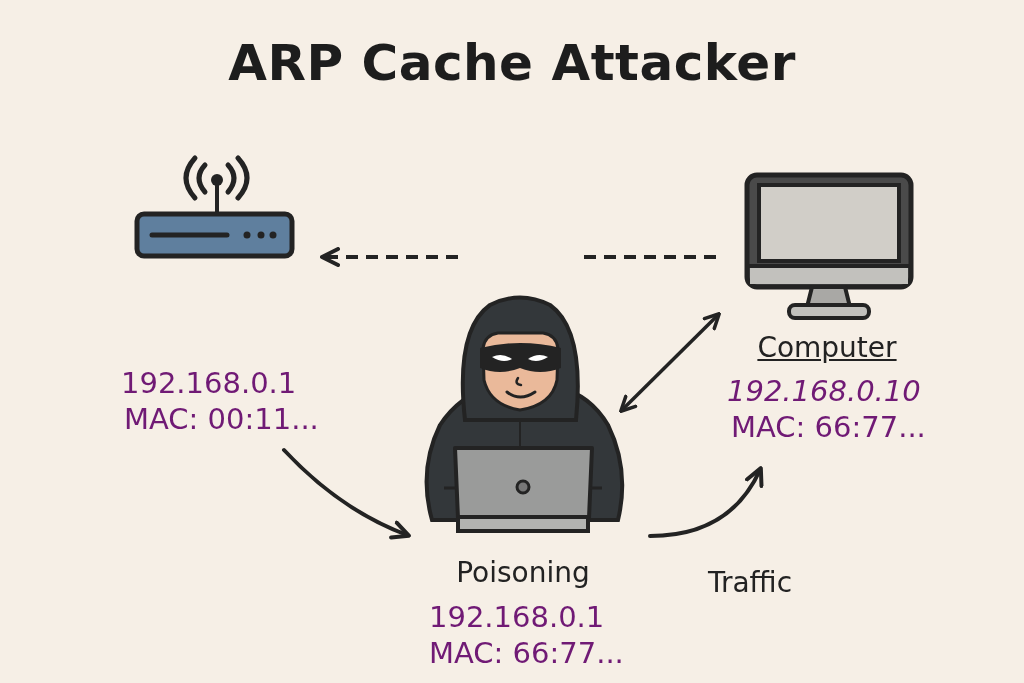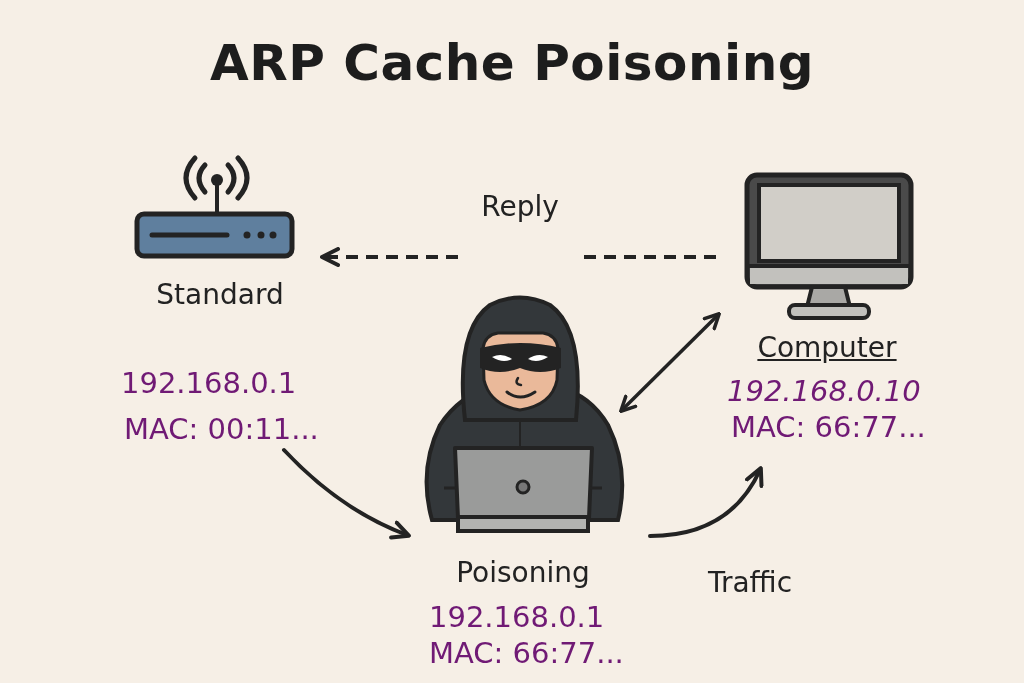--- a/index.html
+++ b/index.html
@@ -15,21 +15,21 @@
       left: 0; width: 1024px; top: 34px; text-align: center;
       font-size: 50px; font-weight: bold; letter-spacing: 0.5px; color: #1d1d1d;
     }
     .label { font-size: 28px; line-height: 34px; text-align: center; color: #222; }
     .label-sm { font-size: 29px; line-height: 34px; color: #701a75; white-space: nowrap; }
     svg.layer { position: absolute; left: 0; top: 0; }
   </style>
 </head>
 <body>
 
-<div class="abs title">ARP Cache Poisoning</div>
+<div class="abs title">ARP Cache Attacker</div>
 
 <svg class="layer" width="1024" height="683" viewBox="0 0 1024 683">
   <defs>
     <marker id="ah" viewBox="0 0 10 10" refX="8" refY="5" markerWidth="5" markerHeight="5" orient="auto-start-reverse">
       <path d="M1,1 L9,5 L1,9" fill="none" stroke="#232323" stroke-width="2" stroke-linecap="round" stroke-linejoin="round"></path>
     </marker>
   </defs>
 
   <g>
     <path d="M205,165 Q193,178 205,192" fill="none" stroke="#232323" stroke-width="5" stroke-linecap="round"></path>
@@ -85,27 +85,25 @@
   </g>
 
   <path d="M284,450 Q340,510 407,535" fill="none" stroke="#232323" stroke-width="4" stroke-linecap="round" marker-end="url(#ah)"></path>
 
   <line x1="622" y1="410" x2="718" y2="315" stroke="#232323" stroke-width="3.5" marker-start="url(#ah)" marker-end="url(#ah)"></line>
 
   <path d="M650,536 Q730,536 760,470" fill="none" stroke="#232323" stroke-width="4" stroke-linecap="round" marker-end="url(#ah)"></path>
 </svg>
 
 <div class="abs label" style="left:110px; top:278px; width:220px;">
-  <div>Standard</div>
 </div>
 <div class="abs label-sm" style="left:121px; top:366px;">192.168.0.1</div>
-<div class="abs label-sm" style="left:124px; top:412px;">MAC: 00:11...</div>
+<div class="abs label-sm" style="left:124px; top:402px;">MAC: 00:11...</div>
 
 <div class="abs label" style="left:420px; top:190px; width:200px;">
-  <div>Reply</div>
 </div>
 
 <div class="abs label" style="left:727px; top:331px; width:200px;text-decoration:underline;">Computer</div>
 <div class="abs label-sm" style="left:727px; top:374px;font-style:italic;">192.168.0.10</div>
 <div class="abs label-sm" style="left:731px; top:410px;">MAC: 66:77...</div>
 
 <div class="abs label" style="left:423px; top:556px; width:200px;">Poisoning</div>
 <div class="abs label-sm" style="left:429px; top:600px;">192.168.0.1</div>
 <div class="abs label-sm" style="left:429px; top:636px;">MAC: 66:77...</div>
 

